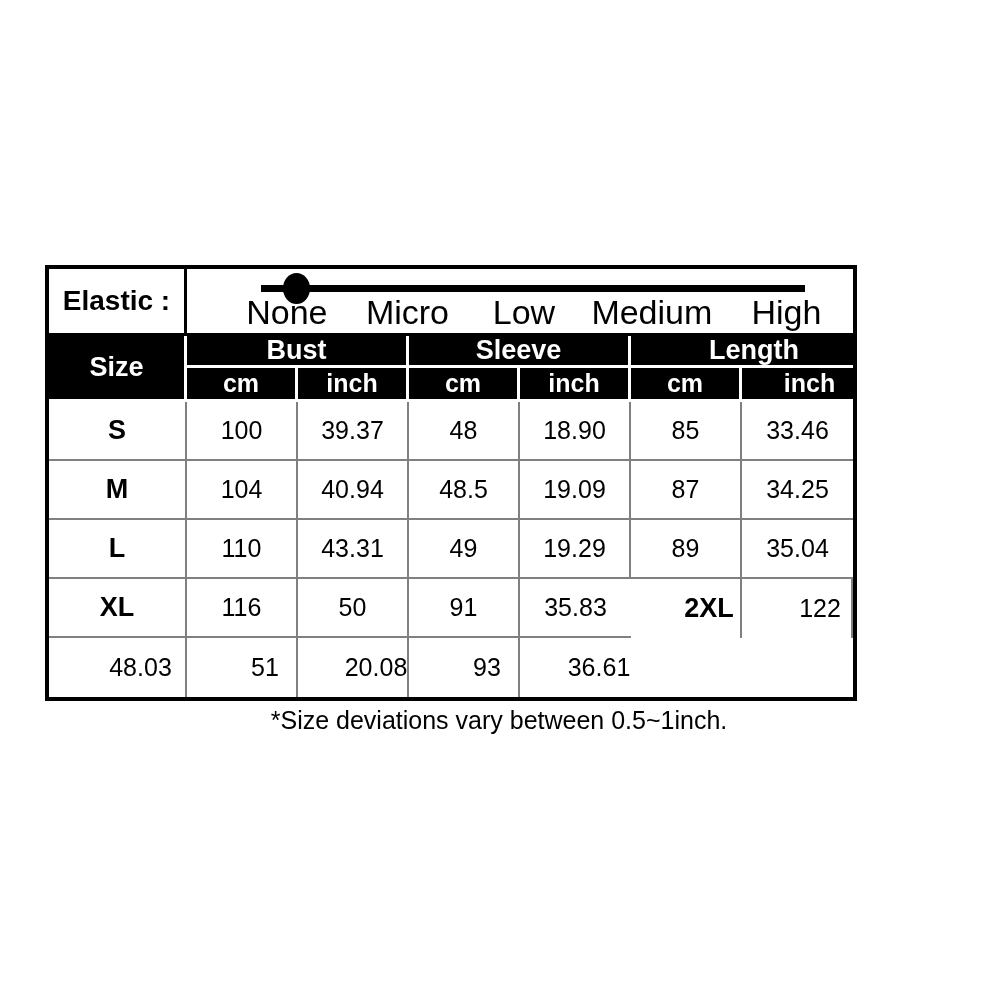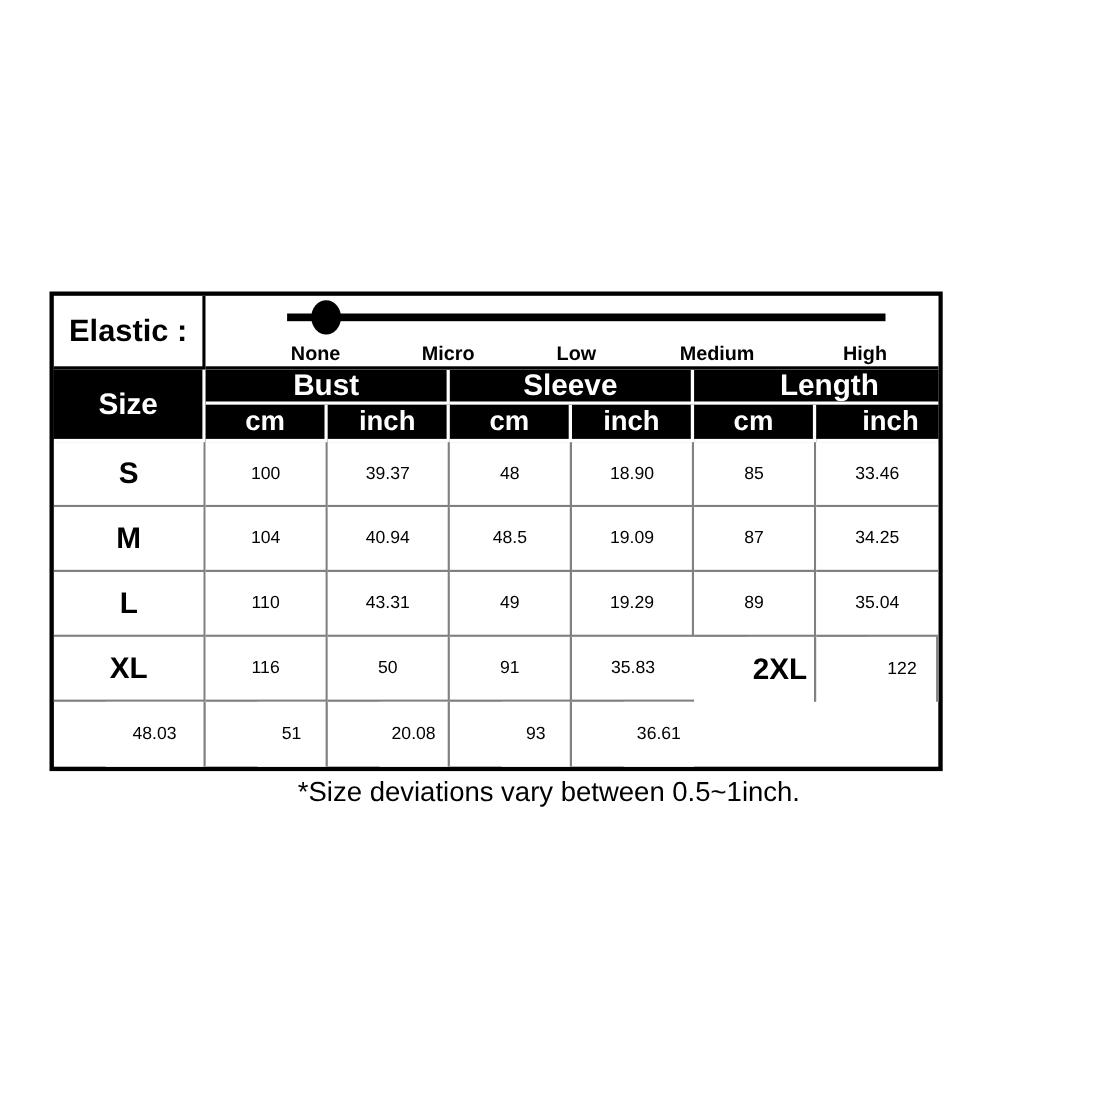--- a/index.html
+++ b/index.html
@@ -59,22 +59,22 @@
     top: 4px;
     width: 27px;
     height: 31px;
     background: #000000;
     border-radius: 50%;
   }
   .slider-labels {
     position: absolute;
     left: 0; right: 0; bottom: 1px;
     height: 30px;
-    font-weight: bold;
-    font-size: 18px;
+    font-weight: normal;
+    font-size: 34px;
   }
   .slider-labels span {
     position: absolute;
     bottom: 0;
     transform: translateX(-50%);
     white-space: nowrap;
   }
   .lv-0 { left: 15.0%; }
   .lv-1 { left: 33.1%; }
   .lv-2 { left: 50.6%; }
@@ -96,21 +96,21 @@
 
   
   .scell {
     font-weight: bold;
     font-size: 27px;
     border-right: 2px solid #808080;
     border-bottom: 2px solid #808080;
     background: #ffffff;
   }
   .dcell {
-    font-size: 16px;
+    font-size: 25px;
     border-right: 2px solid #808080;
     border-bottom: 2px solid #808080;
     background: #ffffff;
   }
   .last-col { border-right: none; }
   .last-row { border-bottom: none; margin-left: 47px; }
 
   
   .footnote {
     position: absolute;

